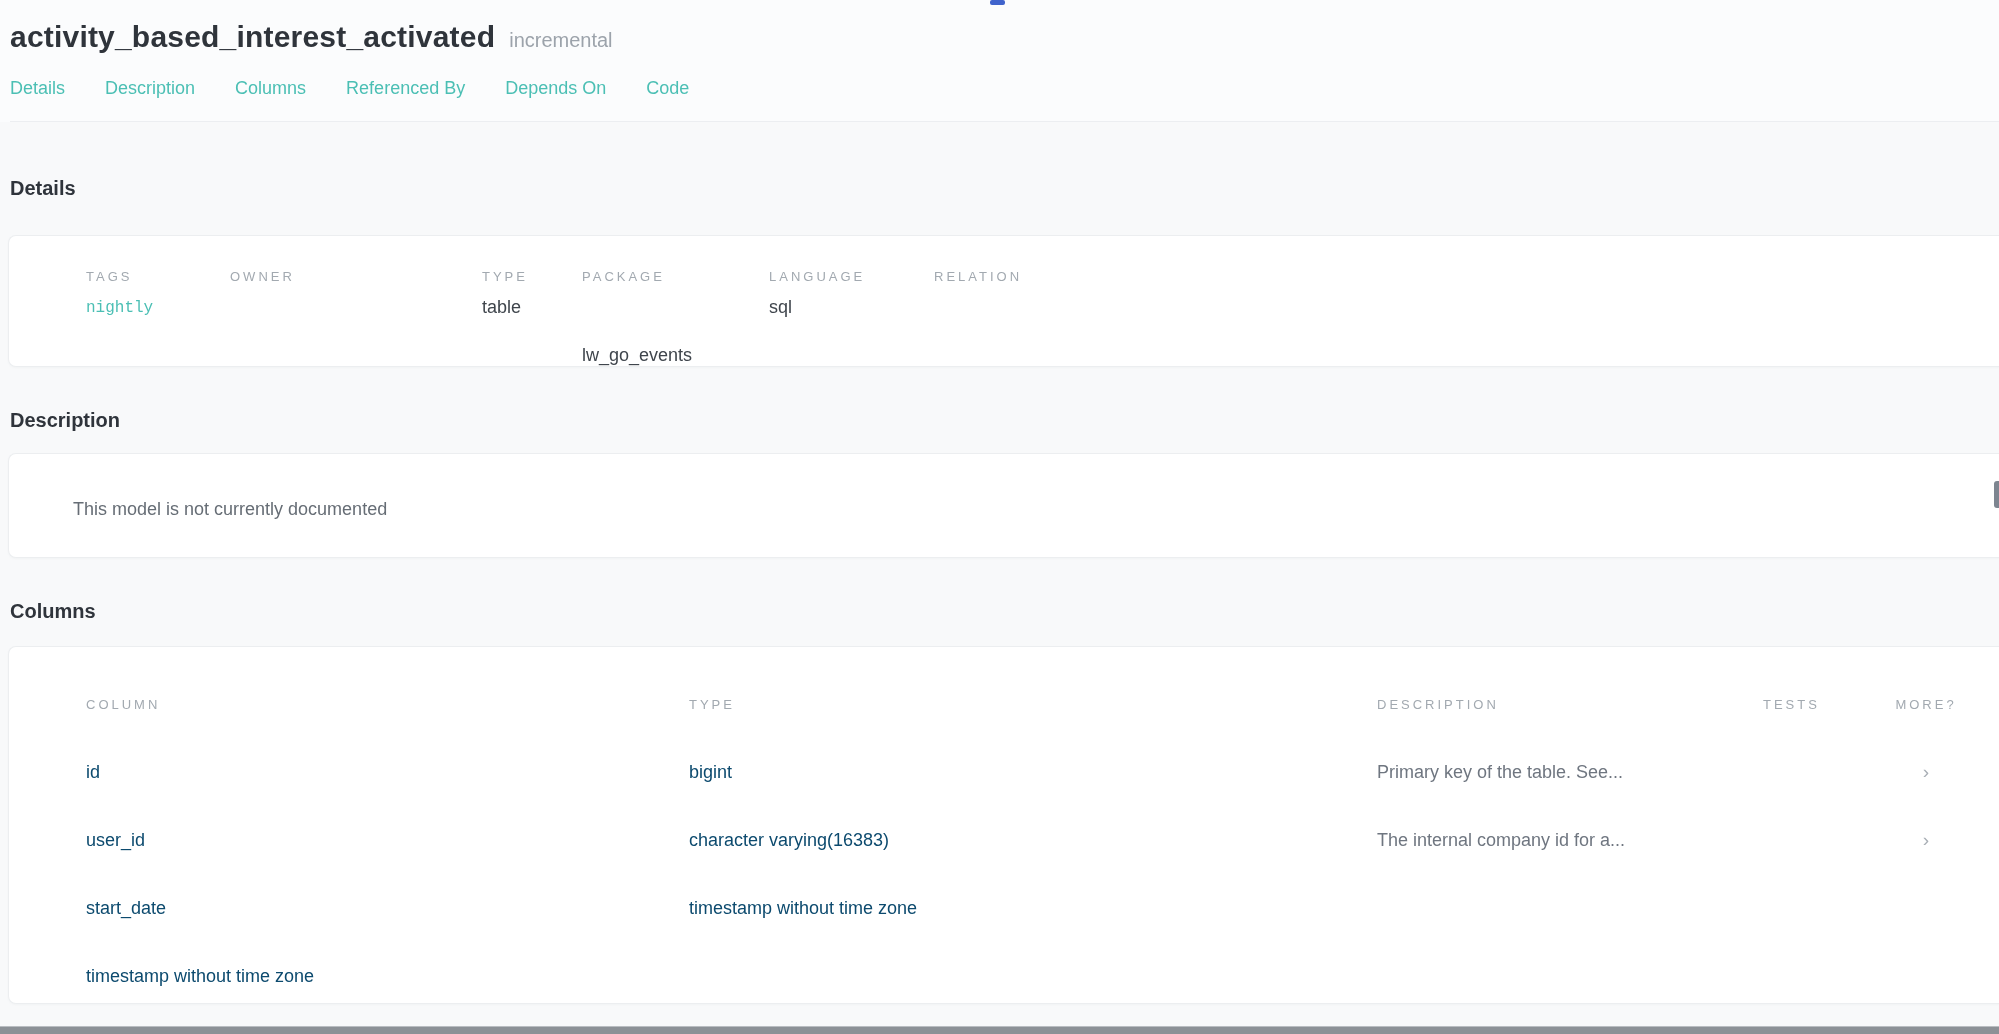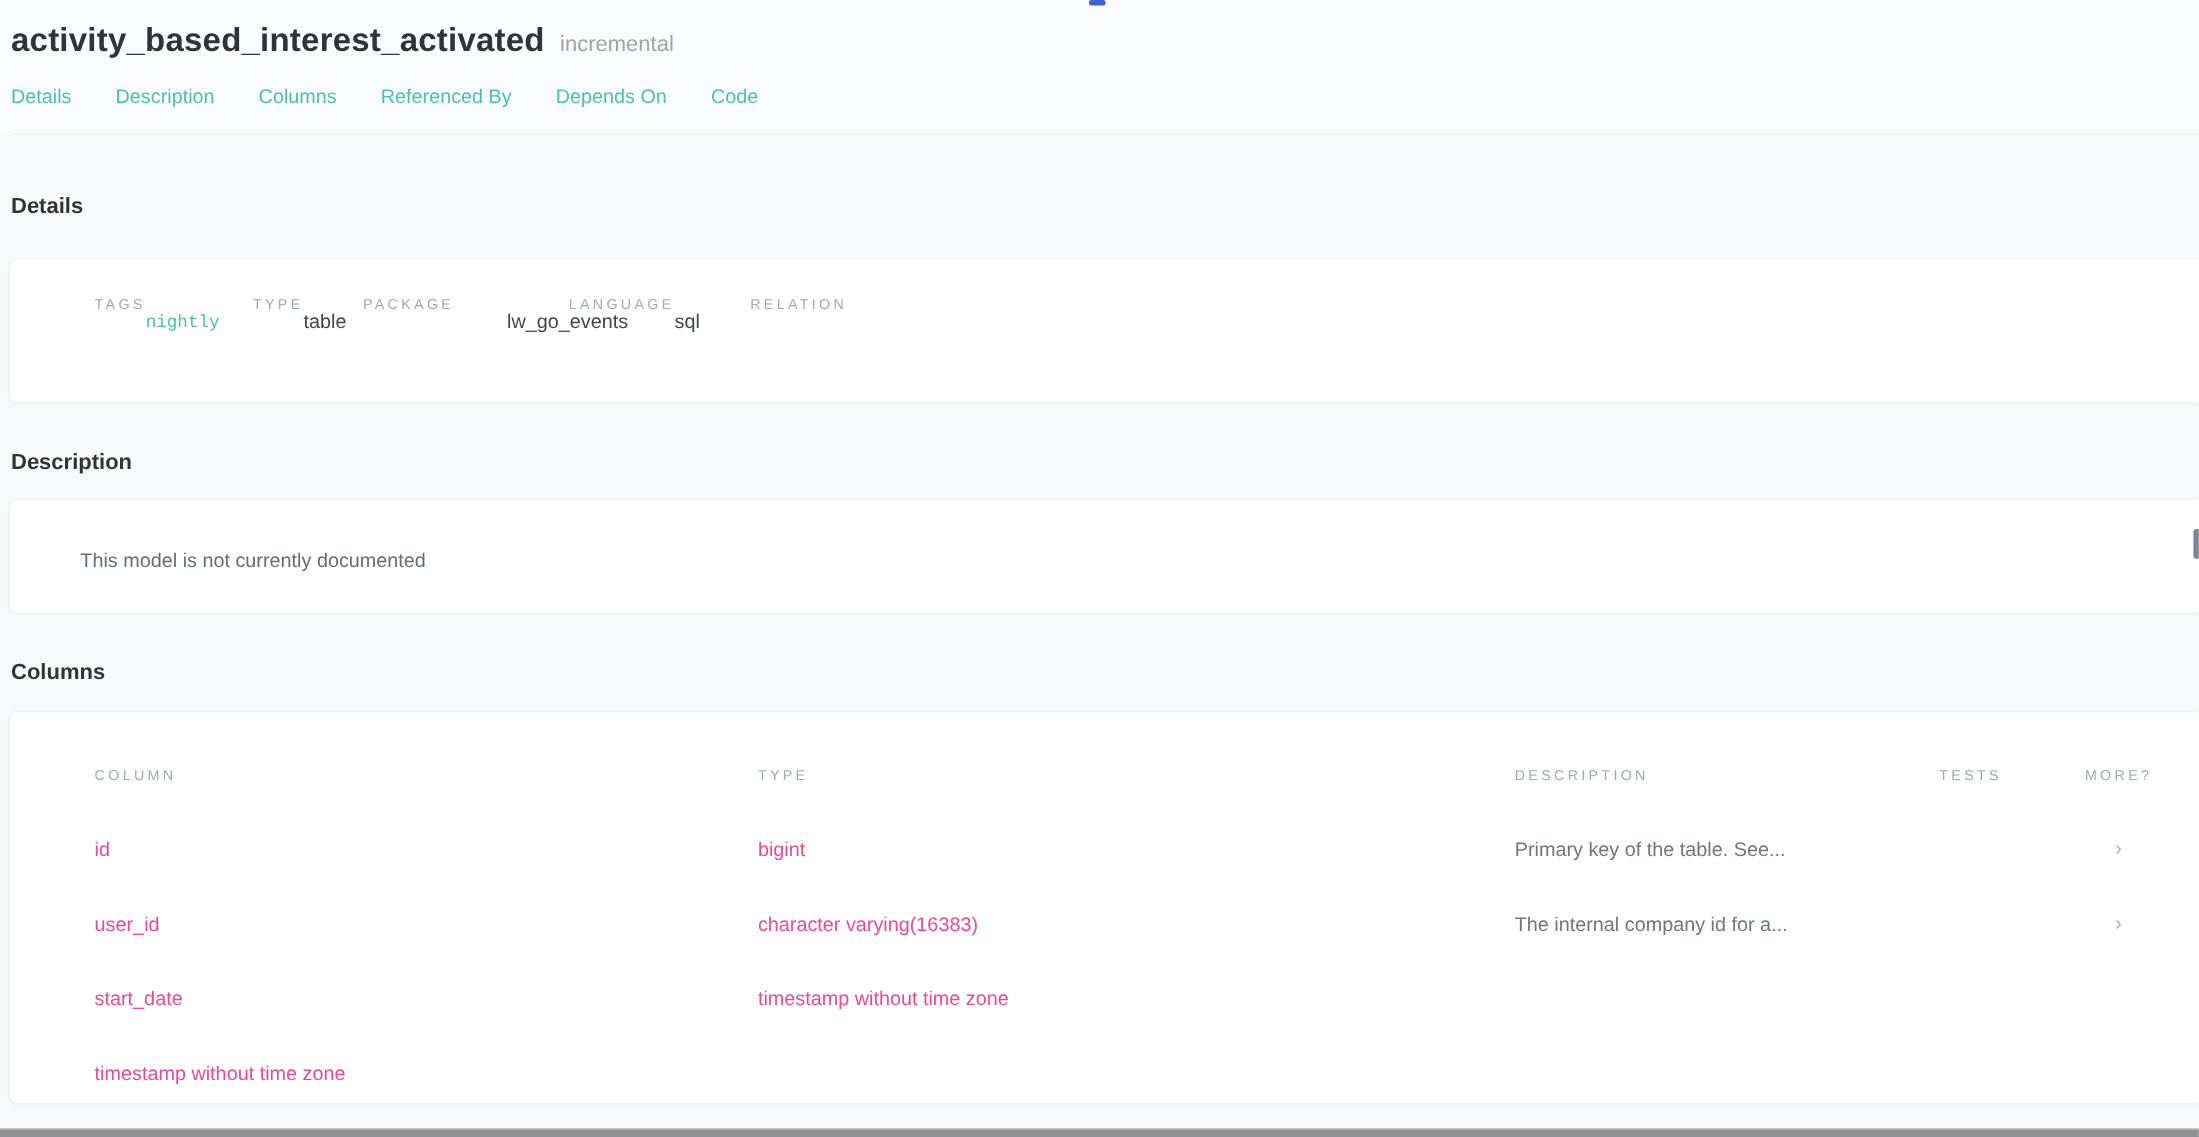--- a/index.html
+++ b/index.html
@@ -45,21 +45,21 @@
     border: 1px solid #eceef0;
     border-right: none;
     border-radius: 8px 0 0 8px;
     box-shadow: 0 1px 2px rgba(120,130,140,0.05);
     position: relative;
   }
 
   
   .details-card { margin-top: 35px; height: 132px; padding: 33px 0 0 77px; }
   .fields { display: flex; }
-  .field { display: flex; flex-direction: row; }
+  .field { display: flex; flex-direction: column; }
   .field-label, .th-label {
     font-size: 13px; color: #a2a9b0; letter-spacing: 3px; font-weight: 400;
   }
   .field-value { margin-top: 13px; font-size: 18px; color: #3f454c; }
   .f-tags { width: 144px; }
   .f-owner { width: 252px; }
   .f-type { width: 100px; }
   .f-package { width: 187px; gap: 48px; }
   .f-language { width: 165px; }
   .f-relation { flex: 1; }
@@ -76,21 +76,21 @@
   .columns-card { margin-top: 23px; height: 358px; padding-top: 50px; overflow: hidden; }
   .cols-row { display: flex; padding-left: 77px; align-items: center; }
   .cols-head { align-items: flex-end; }
   .c1 { width: 603px; }
   .c2 { width: 688px; }
   .c3 { width: 386px; }
   .c4 { width: 118px; }
   .c5 { width: 90px; text-align: center; }
   .cols-body { margin-top: 26px; }
   .col-row { height: 68px; }
-  .cell { font-size: 18px; color: #ec4899; }
+  .cell { font-size: 18px; color: #0c4a6e; }
   .cell-desc { color: #6f7680; }
   .cell-more { color: #a8aeb5; font-size: 19px; cursor: pointer; }
 
   
   .bottom-bar {
     position: absolute; left: 0; right: 0; bottom: 0; height: 8px;
     background: #8c9196; border-top: 1px solid #b9bdc1;
   }
 </style>
 </head>
@@ -114,20 +114,24 @@
   <div class="header-divider"></div>
 </div>
 
 <h2 class="section-heading" id="details-heading">Details</h2>
 
 <div class="card details-card">
   <div class="fields">
     <div class="field f-tags">
       <span class="field-label">TAGS</span>
       <span class="field-value">nightly</span>
+    </div>
+    <div class="field f-owner">
+      <span class="field-label">OWNER</span>
+      <span class="field-value"></span>
     </div>
     <div class="field f-type">
       <span class="field-label">TYPE</span>
       <span class="field-value">table</span>
     </div>
     <div class="field f-package">
       <span class="field-label">PACKAGE</span>
       <span class="field-value">lw_go_events</span>
     </div>
     <div class="field f-language">

